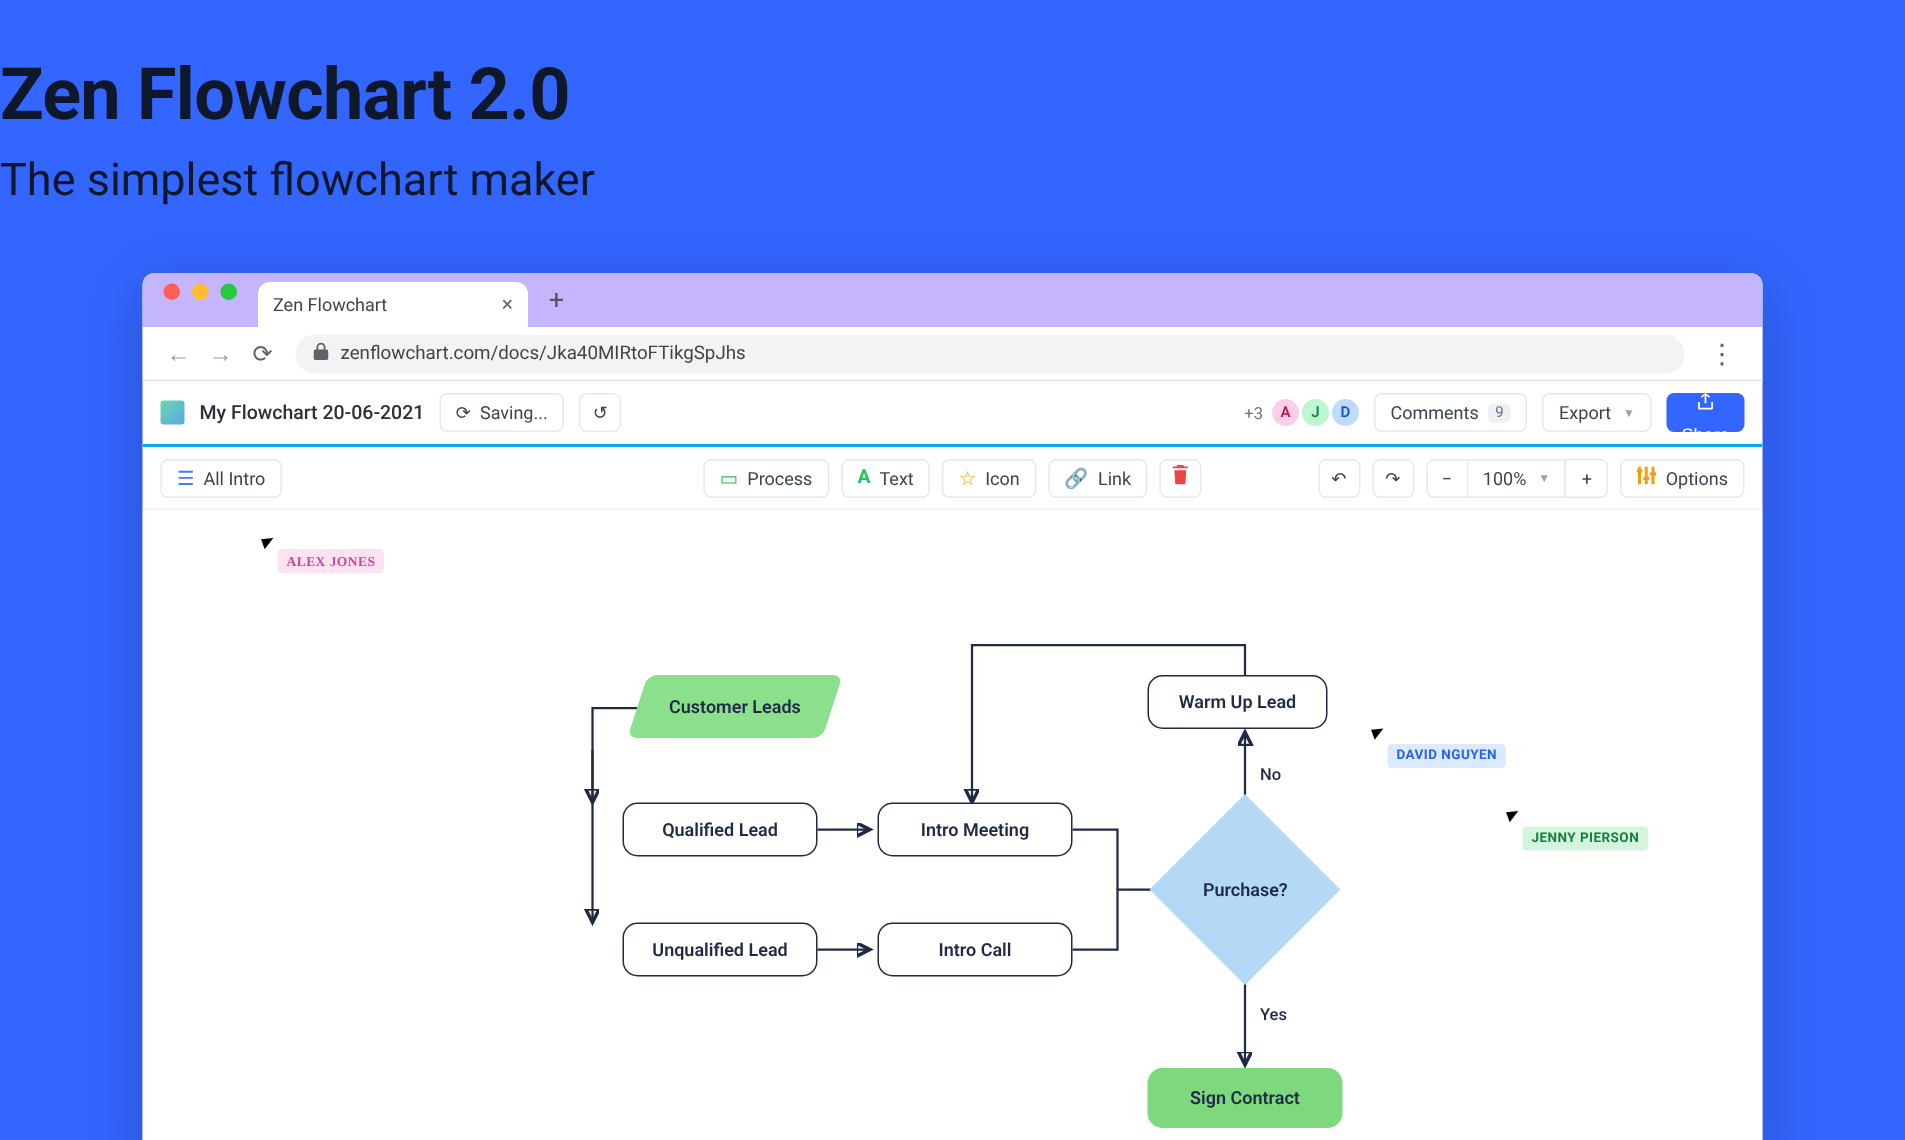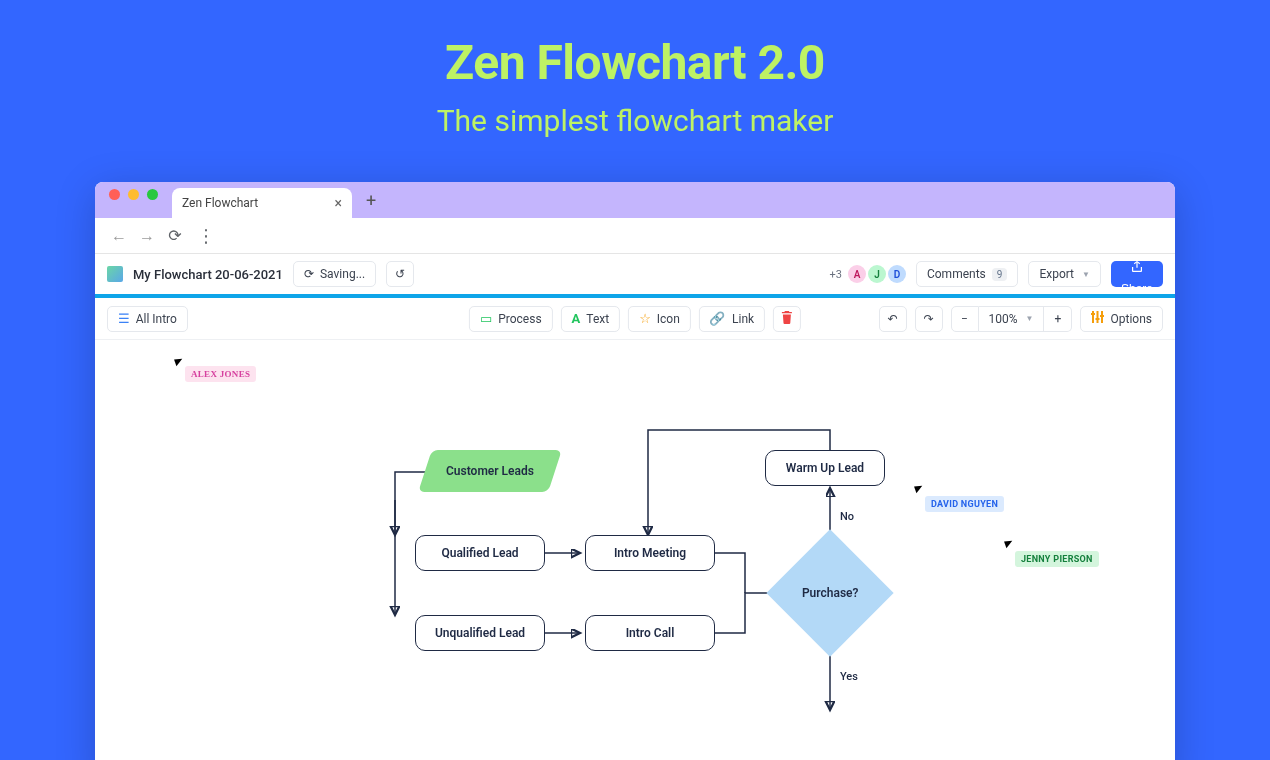--- a/index.html
+++ b/index.html
@@ -4,22 +4,21 @@
 <style>
 * { margin: 0; padding: 0; box-sizing: border-box; }
 body {
   background: #3366ff;
   font-family: -apple-system, BlinkMacSystemFont, "Segoe UI", Roboto, Helvetica, Arial, sans-serif;
   width: 1270px;
   height: 760px;
   overflow: hidden;
 }
 .hero {
-  text-align: center;
-  color: #bef264;
+  color: #0f172a;
   padding-top: 34px;
 }
 .hero h1 {
   font-size: 48px;
   font-weight: 700;
   letter-spacing: -0.5px;
 }
 .hero h2 {
   font-size: 30px;
   font-weight: 400;
@@ -96,21 +95,21 @@
   padding: 0 12px;
   margin: 0 8px;
   font-size: 12.5px;
   color: #444;
 }
 .lock-icon { margin-right: 8px; color: #5f6368; }
 .menu-dots { font-size: 18px; color: #5f6368; padding: 0 8px; }
 
 .appbar {
   height: 44px;
-  border-bottom: 4px solid #0ea5e9;
+  border-bottom: 2px solid #0ea5e9;
   display: flex;
   align-items: center;
   padding: 0 12px;
   gap: 10px;
 }
 .logo-mark {
   width: 16px; height: 16px;
   background: linear-gradient(135deg,#6bd6a6,#5aa7e8);
   border-radius: 2px;
 }
@@ -256,20 +255,28 @@
       <span>Zen Flowchart</span>
       <span class="close">×</span>
     </div>
     <div class="newtab">+</div>
   </div>
 
   <div class="addrbar">
     <div class="navbtn">←</div>
     <div class="navbtn">→</div>
     <div class="navbtn active">⟳</div>
+    <div class="url-field">
+      <span class="lock-icon">
+        <svg width="10" height="12" viewBox="0 0 10 12">
+            <path d="M2 5V3.5a3 3 0 016 0V5h.5A1.5 1.5 0 0110 6.5v4A1.5 1.5 0 018.5 12h-7A1.5 1.5 0 010 10.5v-4A1.5 1.5 0 011.5 5H2zm1.2 0h3.6V3.5a1.8 1.8 0 00-3.6 0V5z" fill="#5f6368"></path>
+          </svg>
+      </span>
+      <span>zenflowchart.com/docs/Jka40MIRtoFTikgSpJhs</span>
+    </div>
     <div class="menu-dots">⋮</div>
   </div>
 
   <div class="appbar">
     <div class="logo-mark"></div>
     <div class="doc-title">My Flowchart 20-06-2021</div>
     <div class="pill">
       <span>⟳</span>
       <span>Saving...</span>
     </div>
@@ -406,20 +413,23 @@
     </div>
     <div class="node" style="left:490px; top:275px; width:130px; height:36px;">
       <span>Intro Call</span>
     </div>
     <div class="node" style="left:670px; top:110px; width:120px; height:36px;">
       <span>Warm Up Lead</span>
     </div>
     <div class="diamond" style="left:690px; top:208px;">
       <span>Purchase?</span>
     </div>
+    <div class="node terminal" style="left:670px; top:372px; width:130px; height:40px;">
+      <span>Sign Contract</span>
+    </div>
 
     <div class="edge-label" style="left:745px; top:170px;">No</div>
     <div class="edge-label" style="left:745px; top:330px;">Yes</div>
 
     <div class="cursor-ptr" style="left:80px; top:18px;"></div>
     <div class="cursor-tag" style="left:90px; top:26px; background:#fde3ef; color:#d6409f;font-family:Liberation Serif, serif;">ALEX JONES</div>
 
     <div class="cursor-ptr" style="left:820px; top:145px;"></div>
     <div class="cursor-tag" style="left:830px; top:156px; background:#dbeafe; color:#2563eb;">DAVID NGUYEN</div>
 

